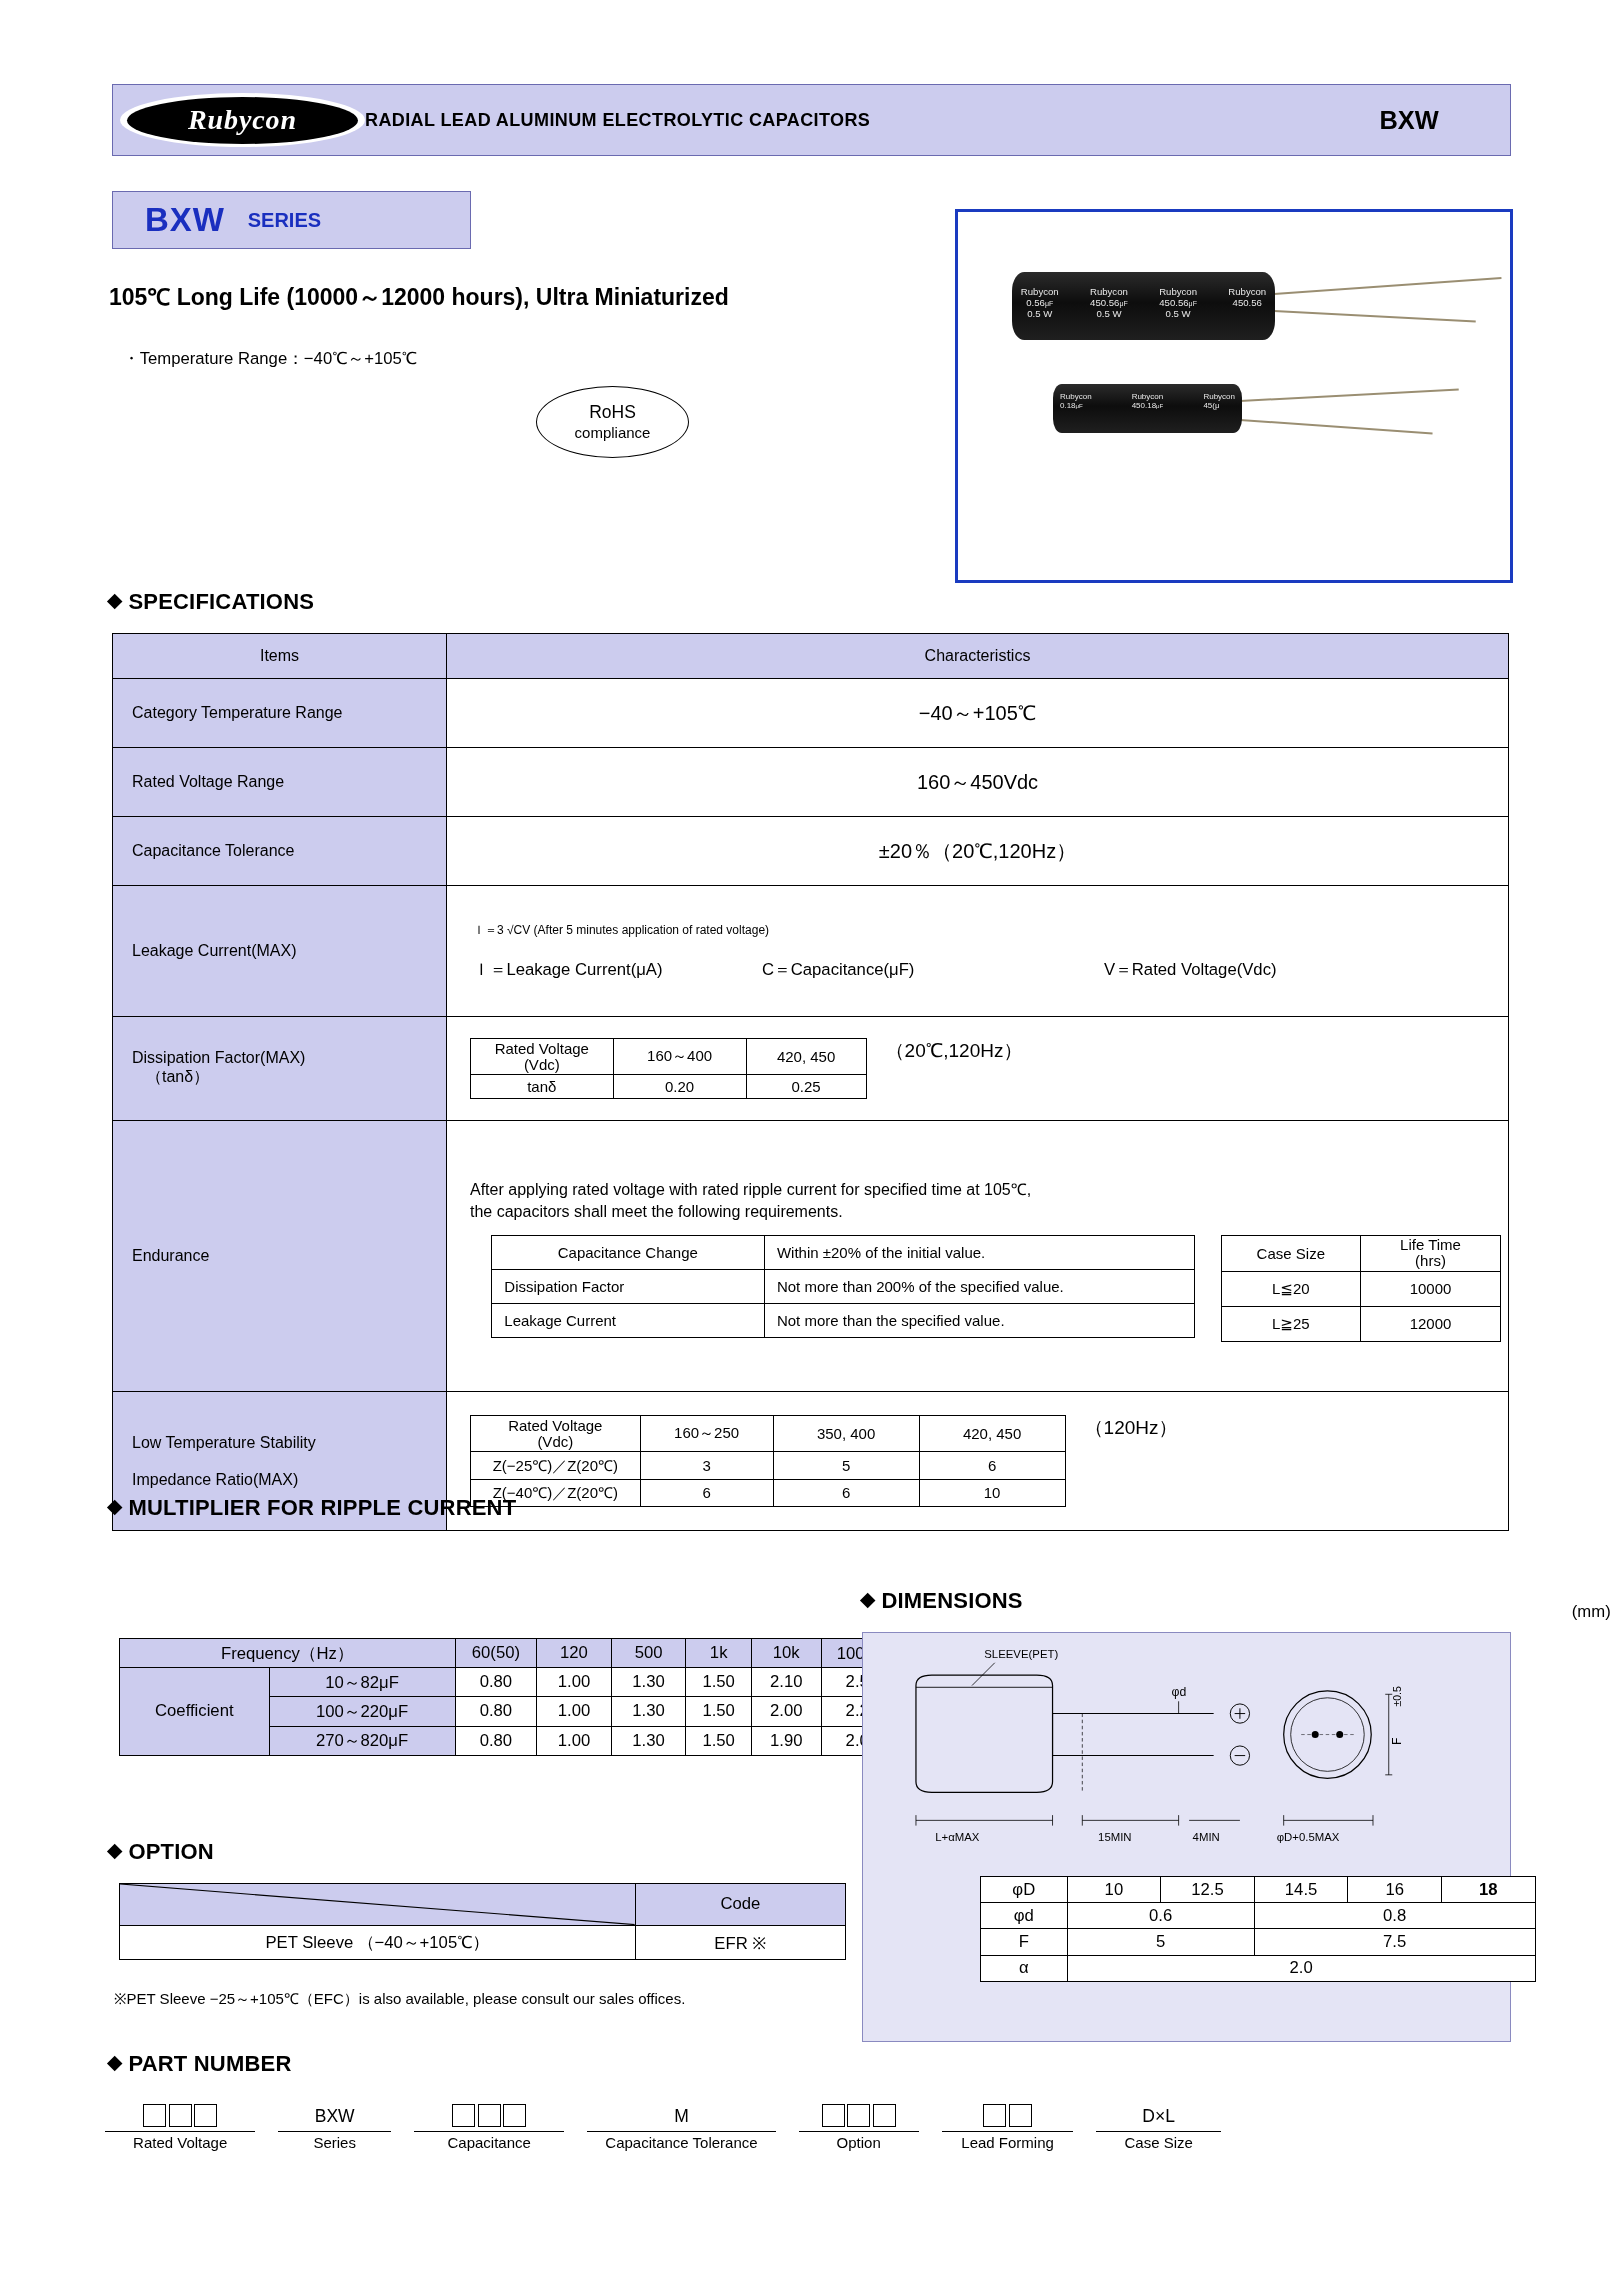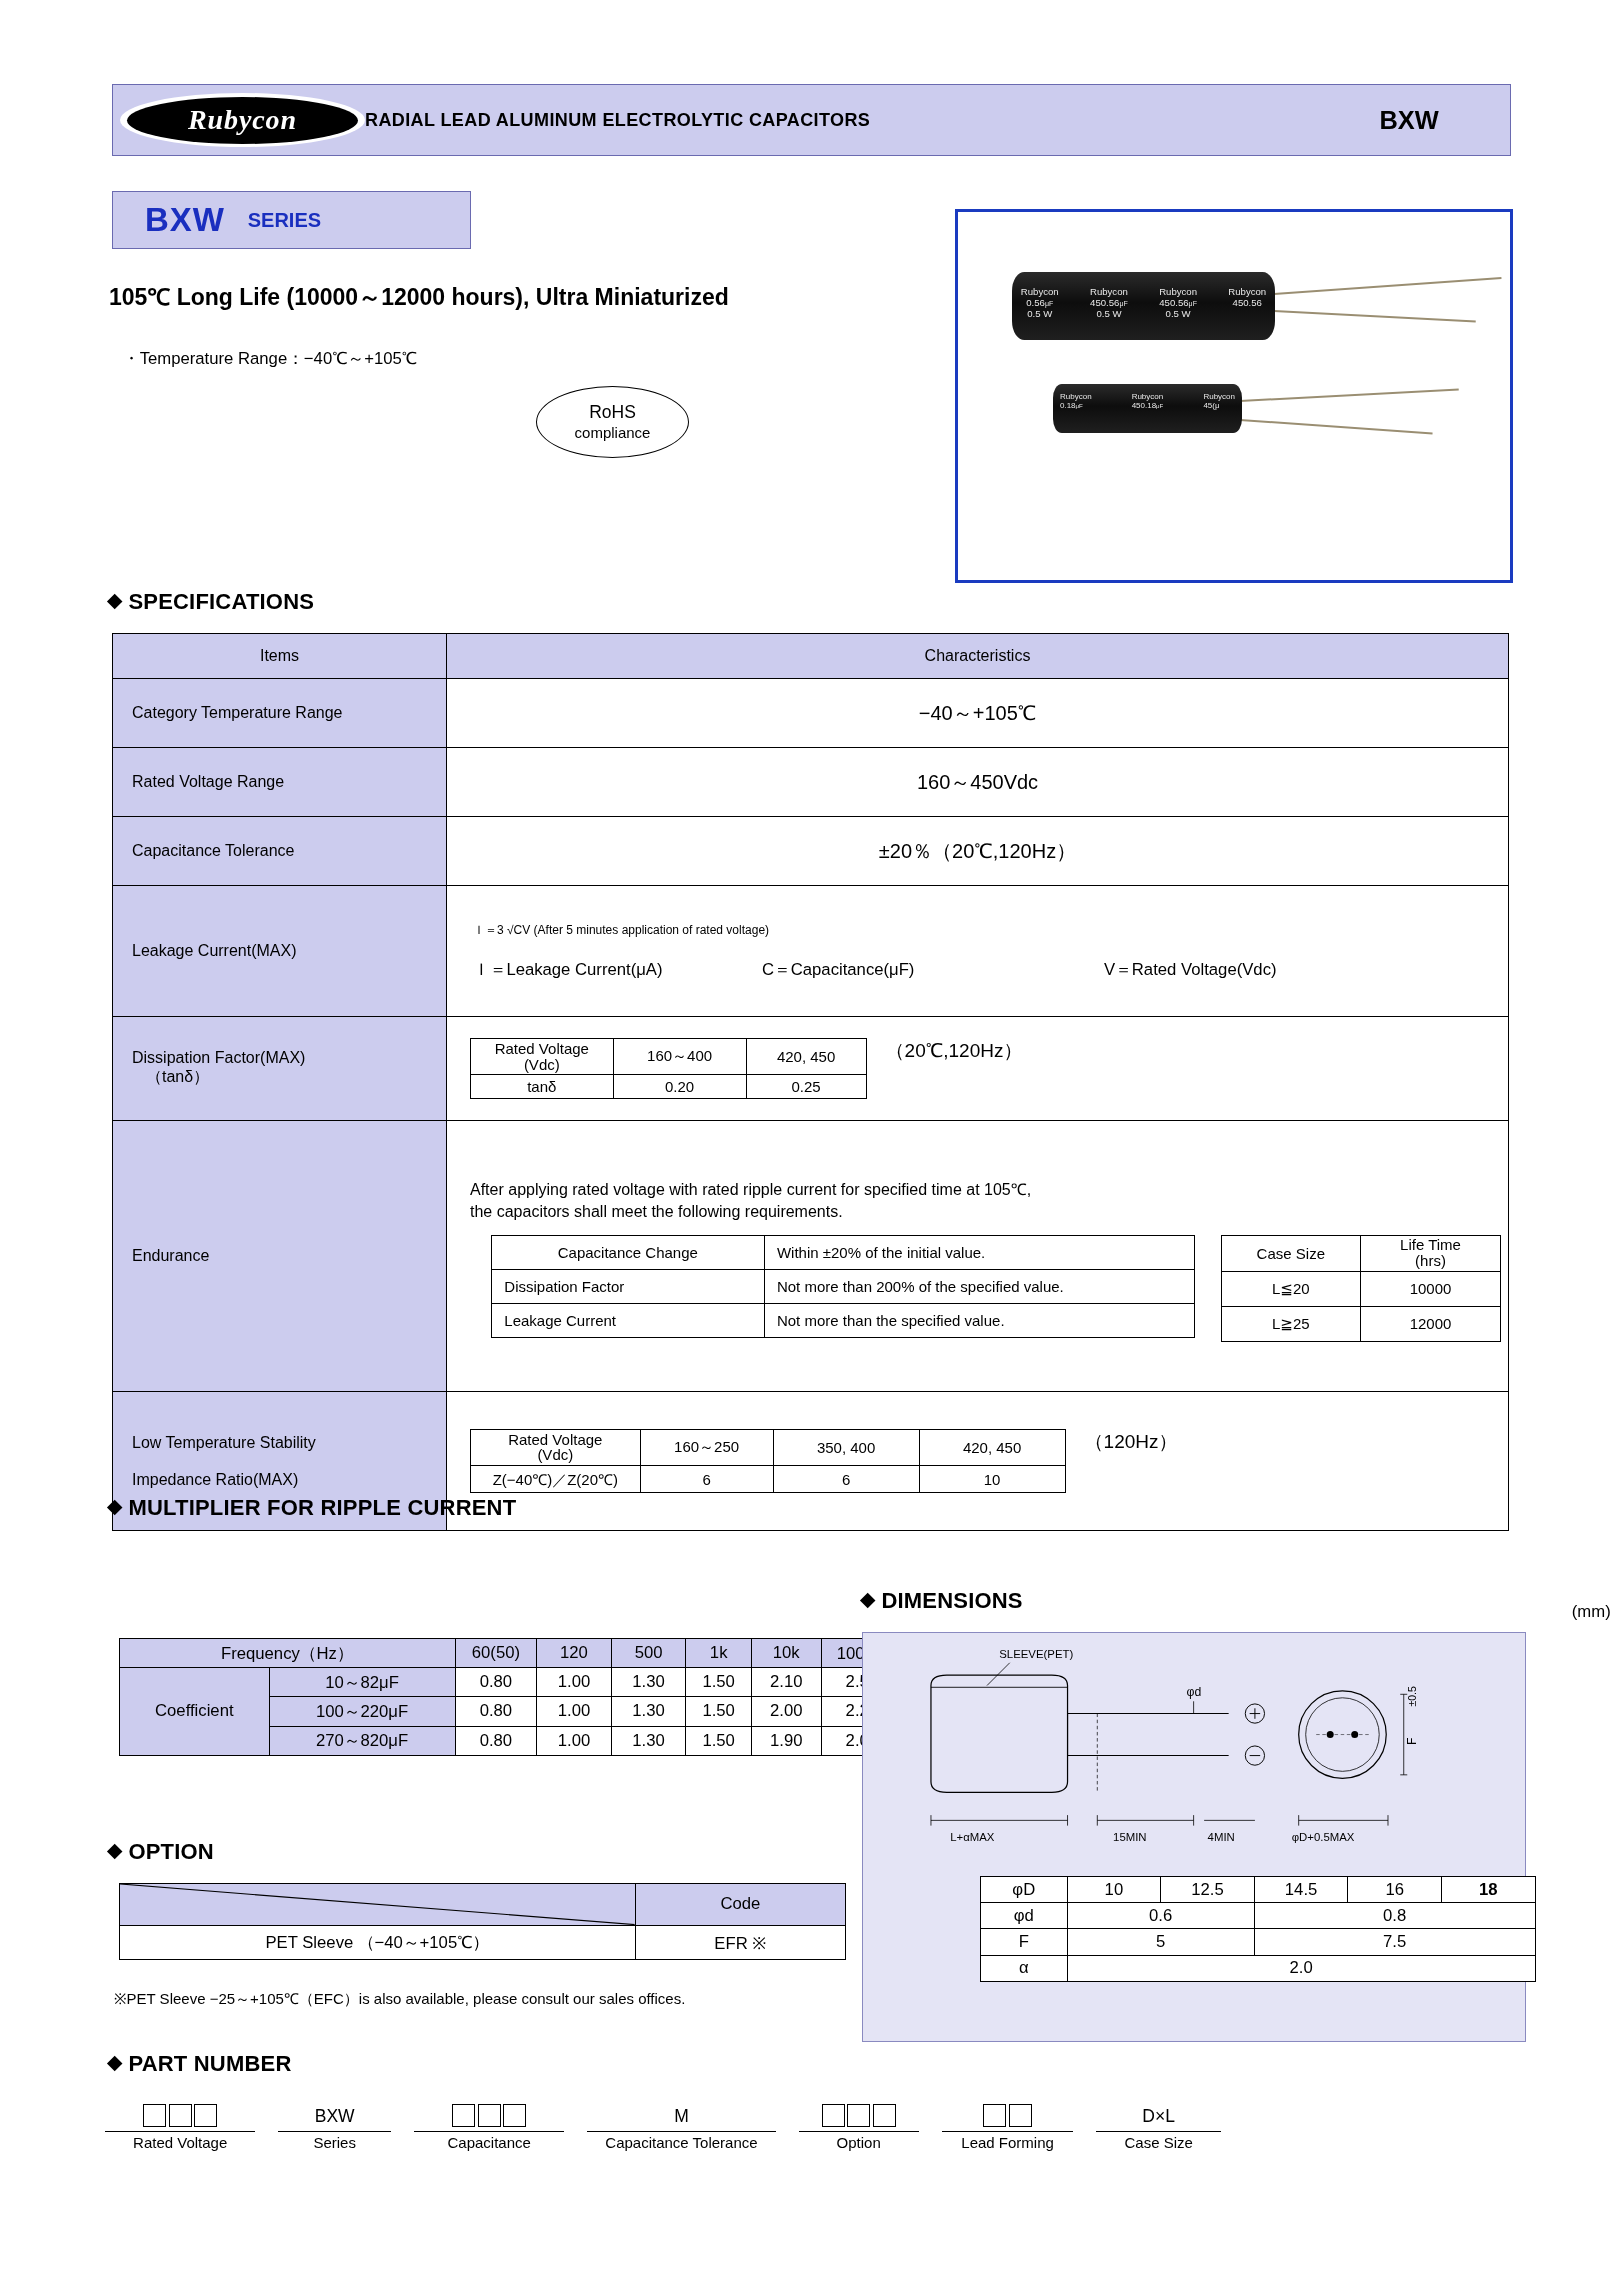--- a/index.html
+++ b/index.html
@@ -306,21 +306,20 @@
 
   
   .dim-box {
     position: absolute;
     left: 862px;
     top: 1632px;
     width: 647px;
     height: 408px;
     background: #e4e4f5;
     border: 0.9px solid #8a8ac0;
-    padding-left: 15px;
   }
   .dim-mm {
     position: absolute;
     right: 12.3px;
     top: 1602px;
     font-size: 16.7px;
   }
   .dim-table {
     position: absolute;
     left: 980px;
@@ -549,20 +548,26 @@
                   <tr>
               <td style="width:158px; line-height:1.05; padding:1.8px 5.3px;">
                 <span>Rated Voltage</span><br>
                 <span>(Vdc)</span>
               </td>
               <td style="width:118px;">160～250</td>
               <td style="width:131px;">350, 400</td>
               <td style="width:131px;">420, 450</td>
             </tr>
             <tr>
+              <td>Z(−25℃)／Z(20℃)</td>
+              <td>3</td>
+              <td>5</td>
+              <td>6</td>
+            </tr>
+            <tr>
               <td>Z(−40℃)／Z(20℃)</td>
               <td>6</td>
               <td>6</td>
               <td>10</td>
             </tr>
           </tbody>
               </table>
           <div style="margin-left:19px; font-size:19px;">（120Hz）</div>
         </div>
       </td>

